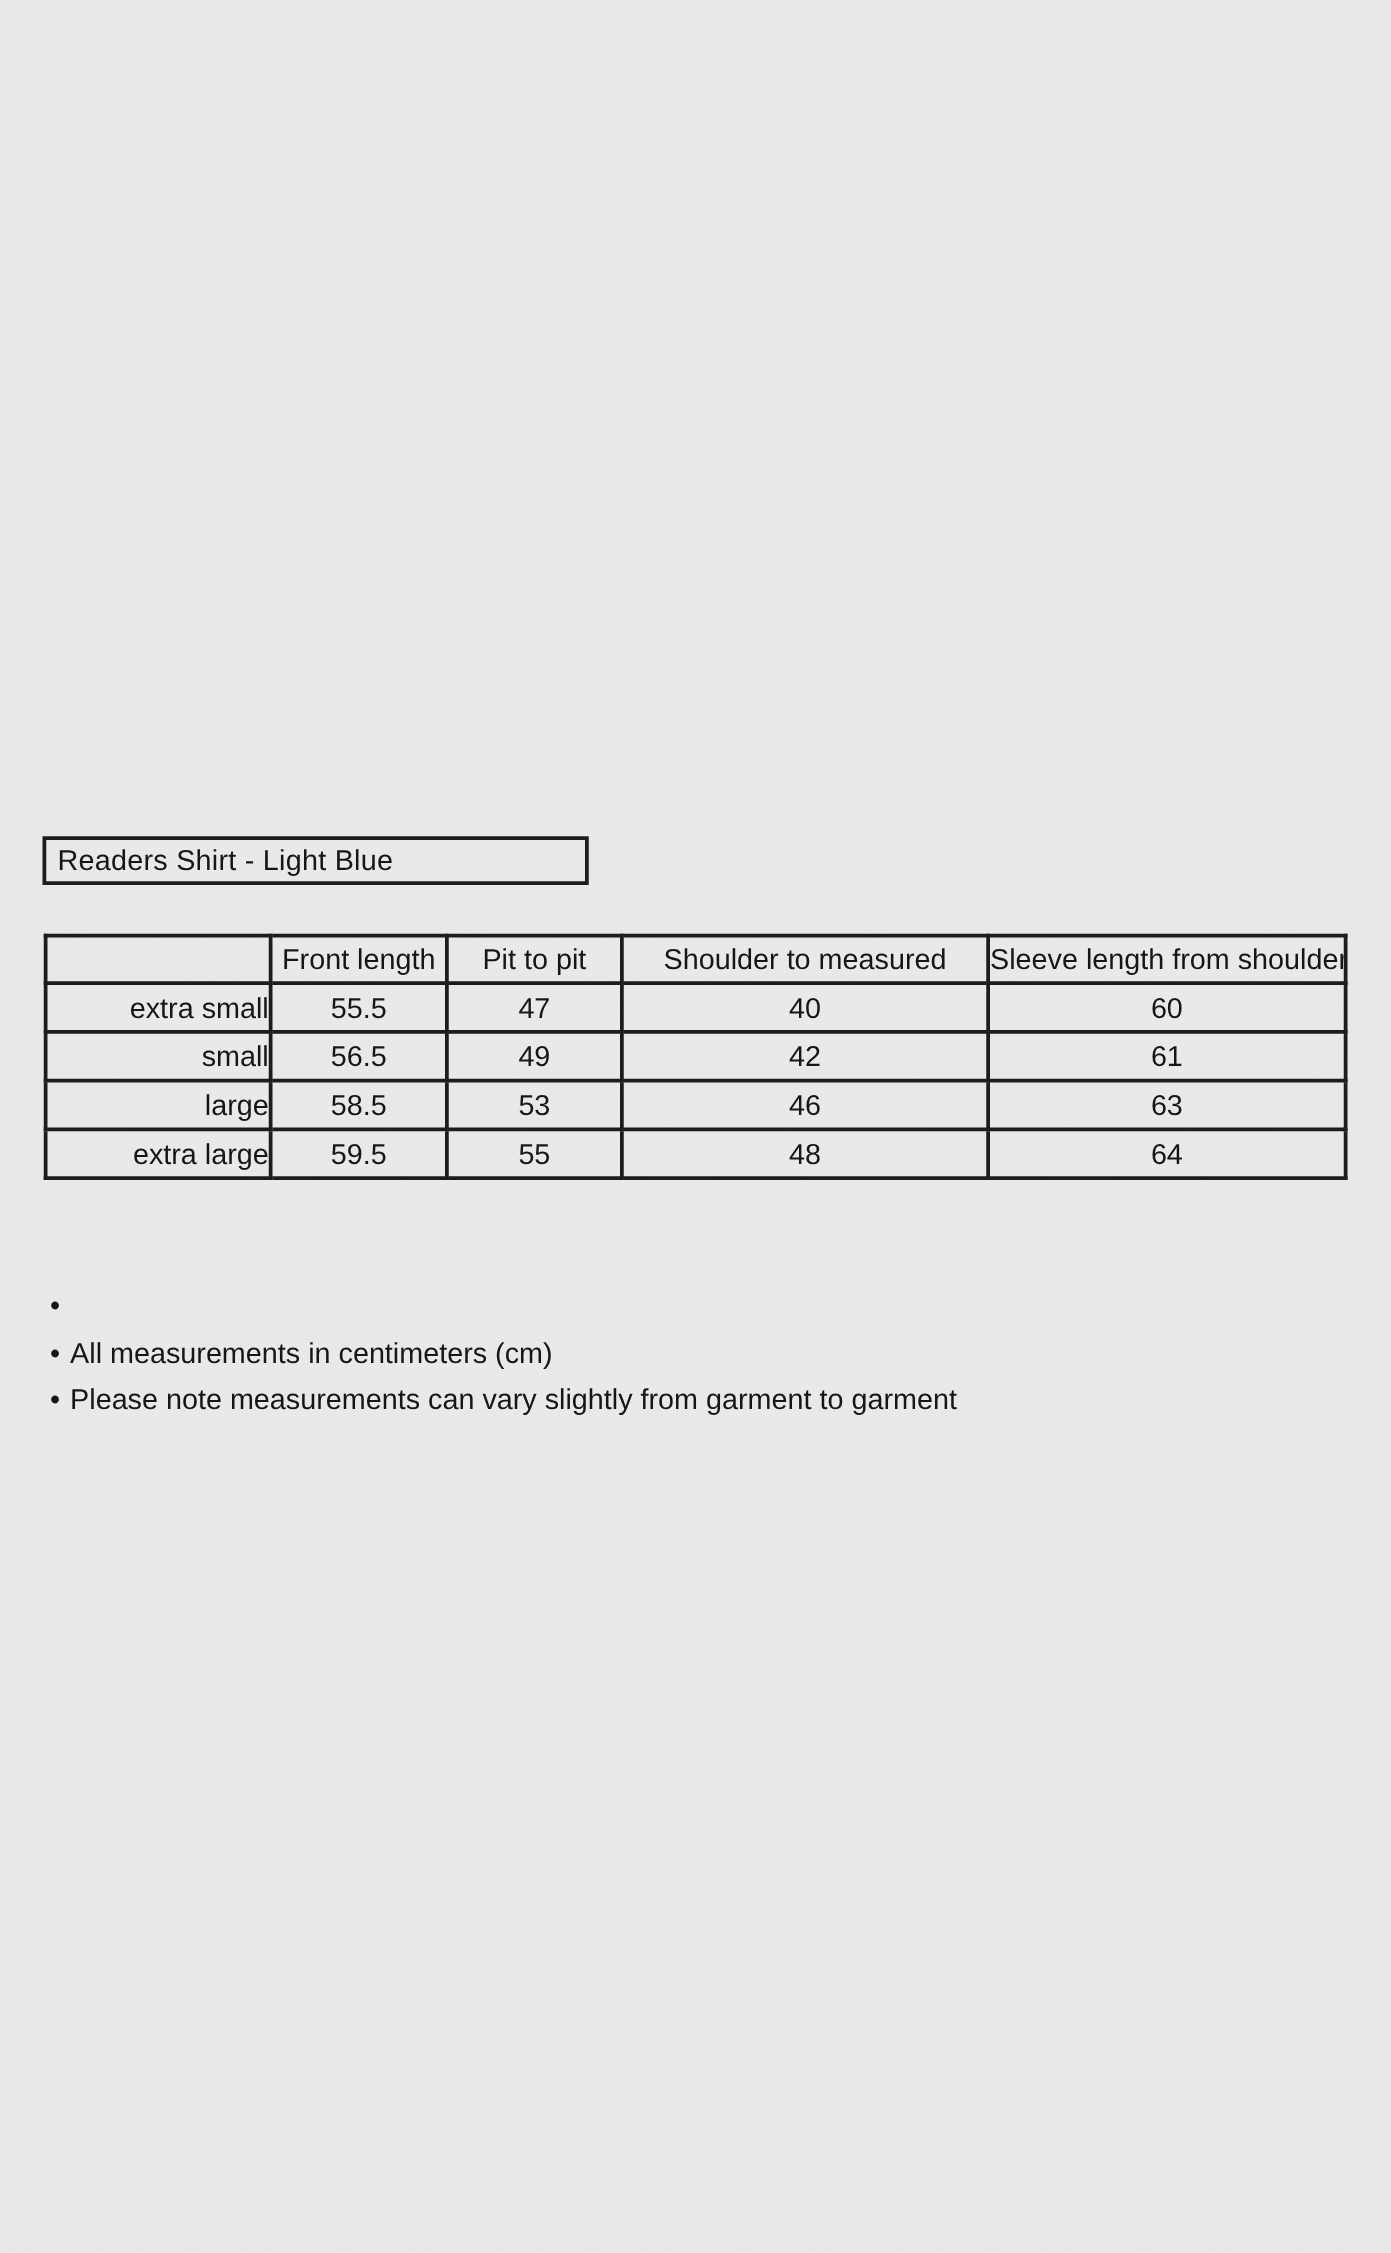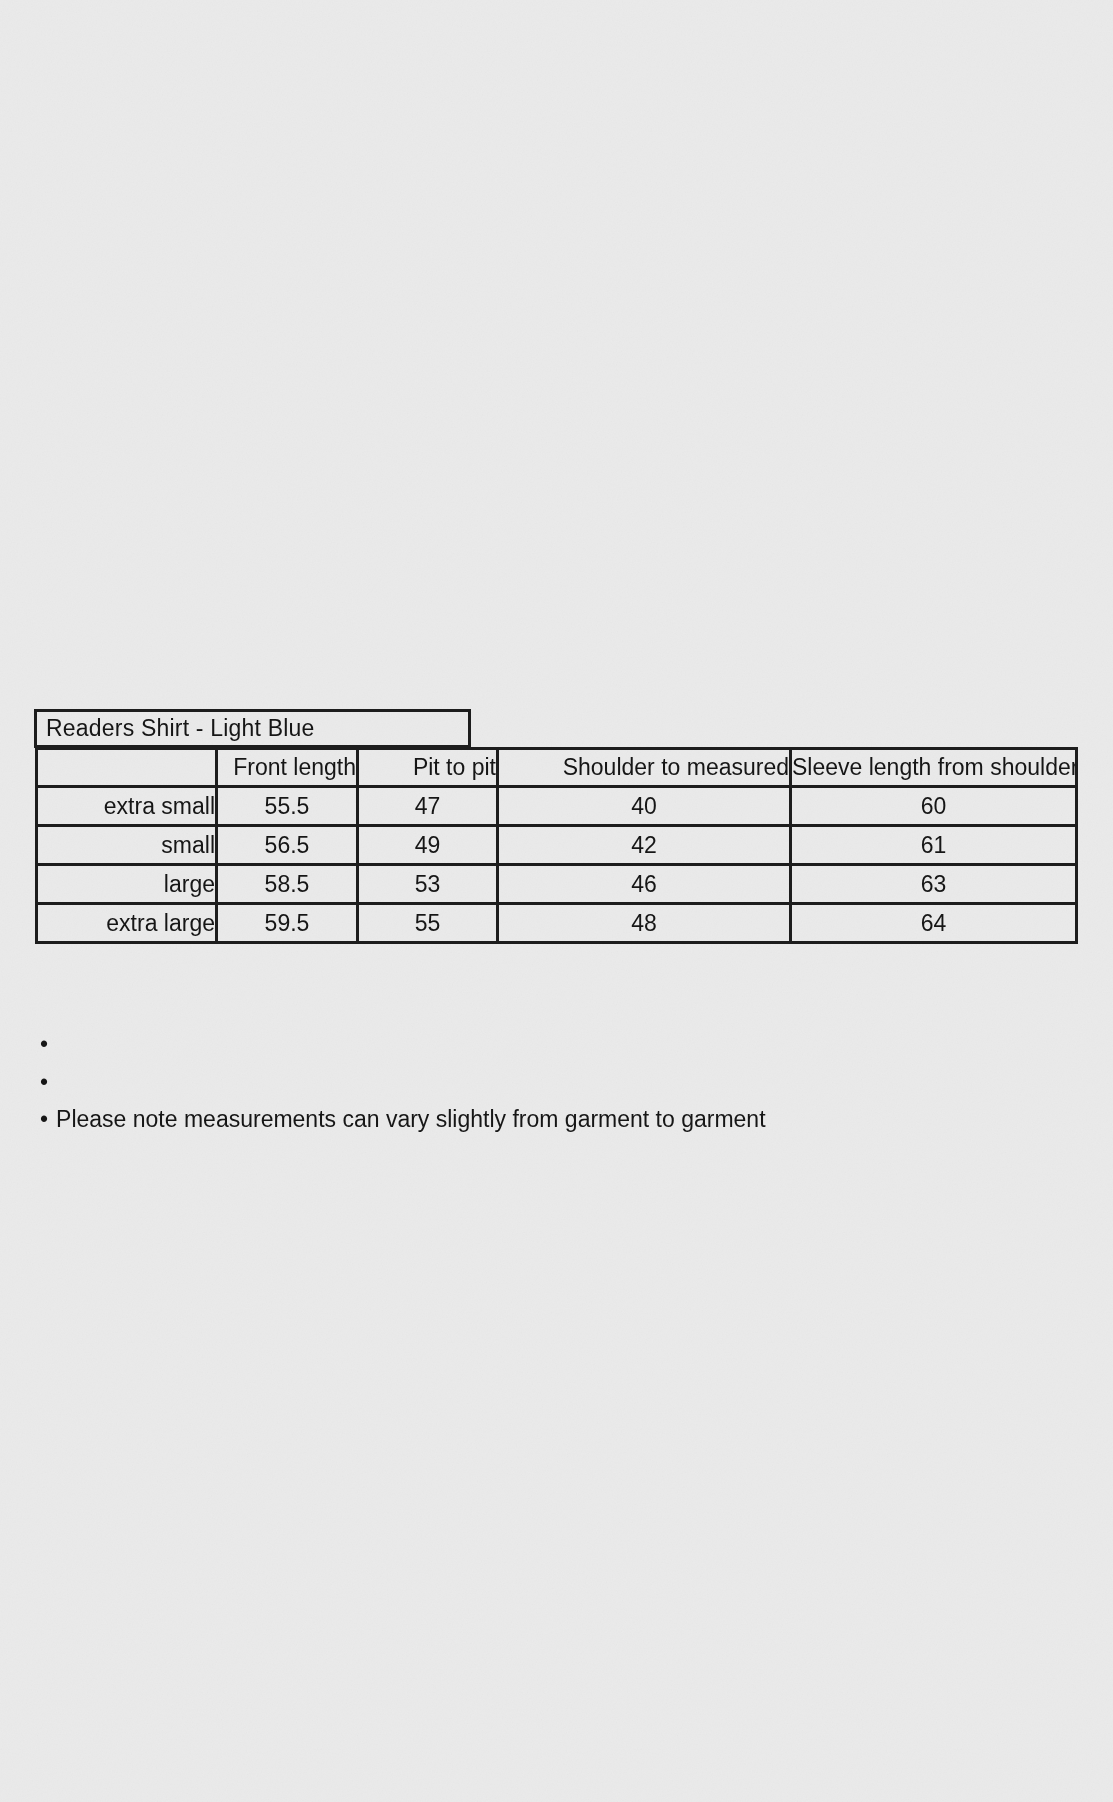--- a/index.html
+++ b/index.html
@@ -29,21 +29,20 @@
     top: 669px;
     width: 437px;
     height: 39px;
     border: 3px solid #1d1d1d;
     box-sizing: border-box;
     display: flex;
     align-items: center;
     padding-left: 9px;
     font-size: 23px;
     letter-spacing: 0.2px;
-    margin-top: 40px;
   }
   table.size-chart {
     position: absolute;
     left: 35px;
     top: 747px;
     width: 1040px;
     border-collapse: collapse;
     table-layout: fixed;
     font-size: 23px;
   }
@@ -52,21 +51,21 @@
     border: 3px solid #1d1d1d;
     font-weight: normal;
     vertical-align: middle;
     padding: 0;
     white-space: nowrap;
     overflow: hidden;
   }
   table.size-chart thead tr { height: 38px; }
   table.size-chart tbody tr { height: 39px; }
   th.col-header {
-    text-align: right;
+    text-align: center;
     padding-left: 7px;
     padding-right: 2px;
   }
   td.size-label {
     text-align: right;
     padding-left: 6px;
   }
   td.measurement {
     text-align: center;
     padding-right: 5px;
@@ -152,20 +151,21 @@
       </tr>
     </tbody>
   </table>
 
   <div class="notes">
     <div class="note-line">
       <span class="dot">•</span>
     </div>
     <div class="note-line">
       <span class="dot">•</span>
+      <span>All measurements in centimeters (cm)</span>
     </div>
     <div class="note-line">
       <span class="dot">•</span>
       <span>Please note measurements can vary slightly from garment to garment</span>
     </div>
   </div>
 
 </div>
 
 </body></html>

